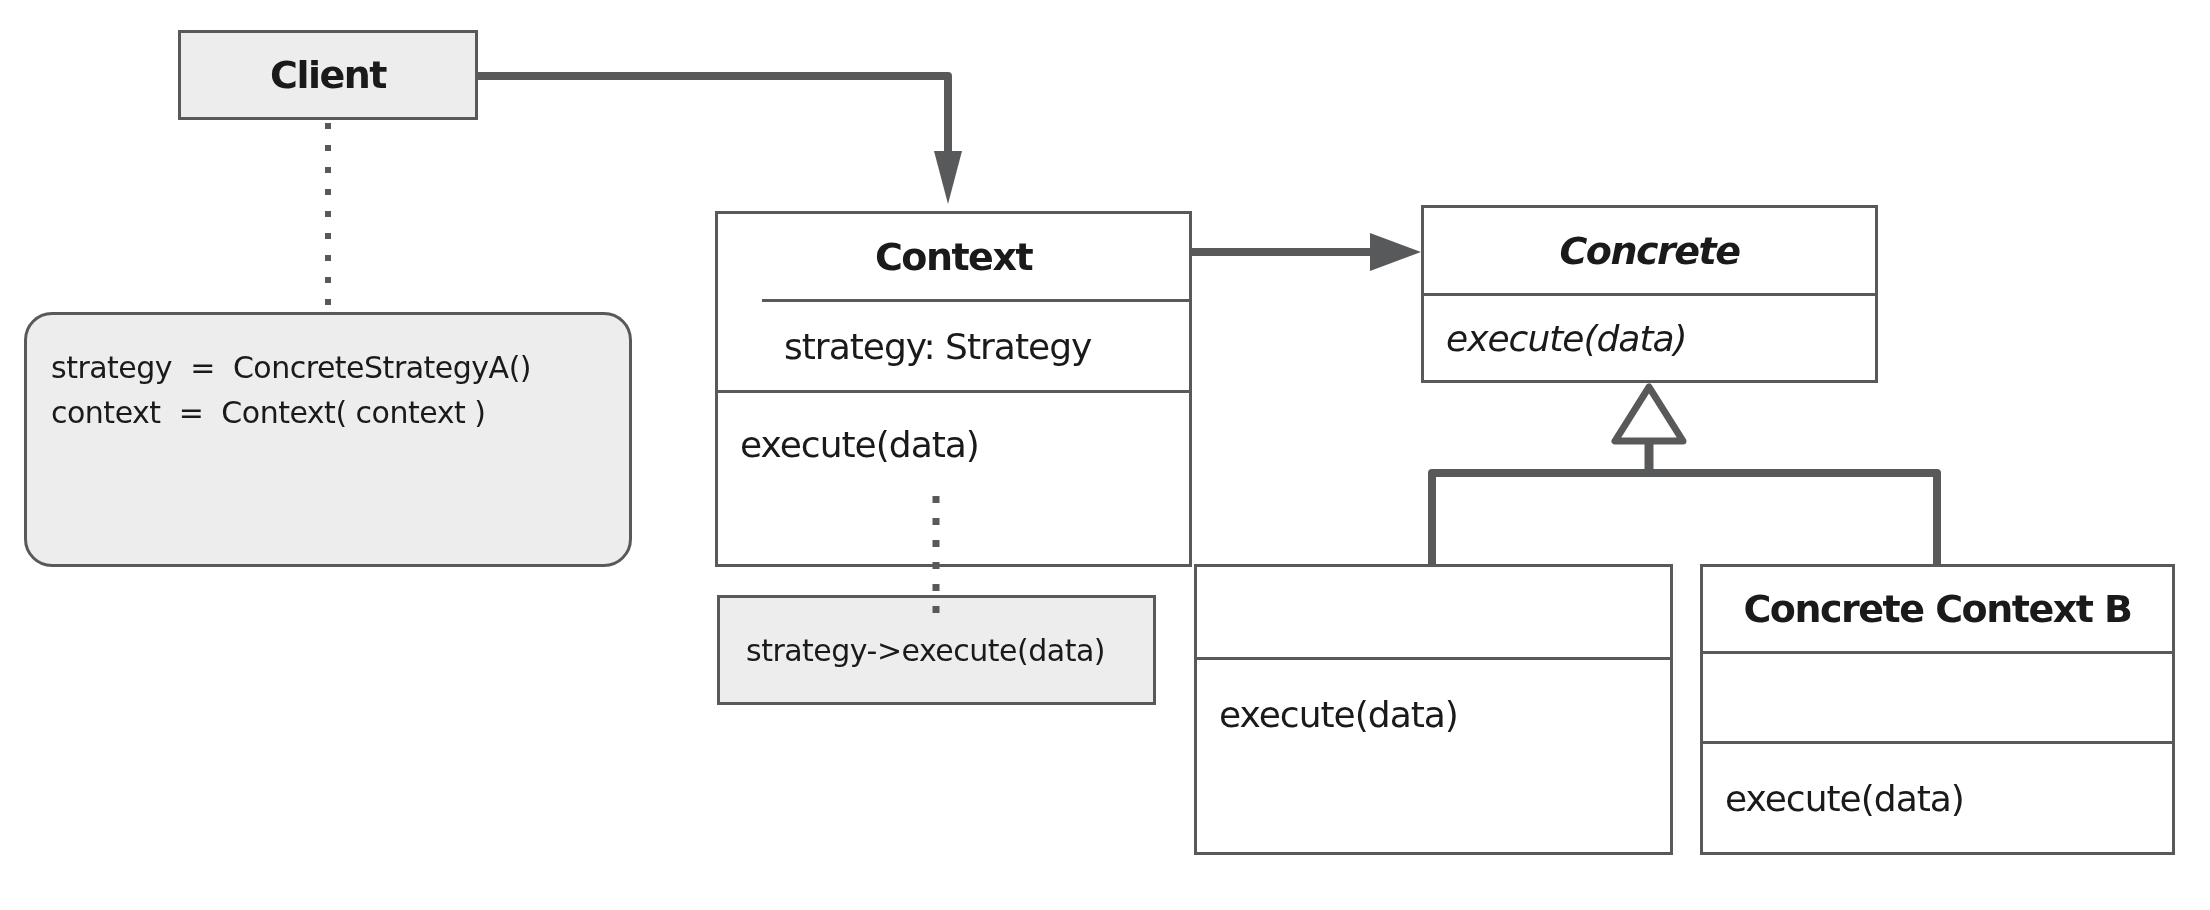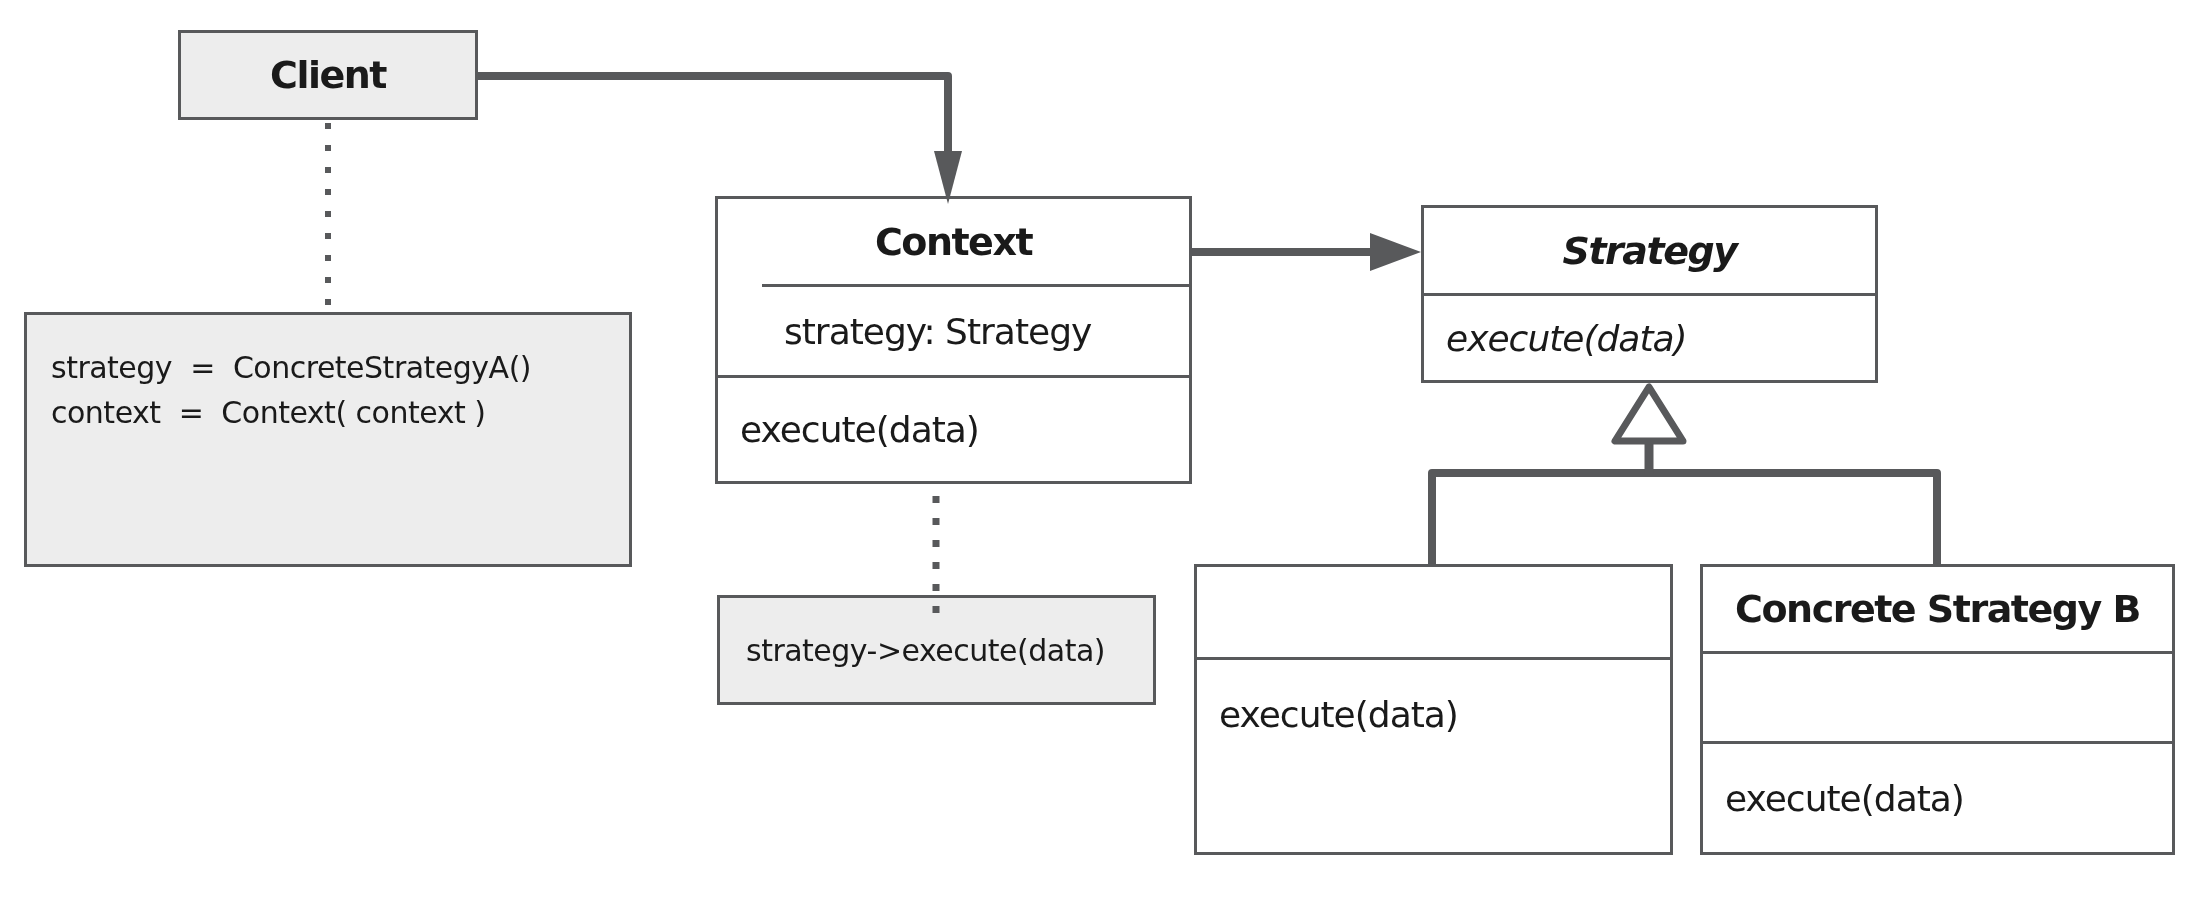--- a/index.html
+++ b/index.html
@@ -56,40 +56,41 @@
     position: absolute;
     box-sizing: border-box;
     background: #ededed;
     border: 3px solid #58595b;
     z-index: 2;
   }
   
   .client-box { left: 178px; top: 30px; width: 300px; height: 90px; background: #ededed; }
   .client-box .title-compartment { flex: 1 1 auto; }
 
-  .context-box { left: 715px; top: 196px; width: 477px; height: 288px; }
+  .context-box { left: 715px; top: 211px; width: 477px; height: 356px; }
   .context-box .title-compartment { flex-basis: 85px; }
   .context-box .attr-compartment  { flex-basis: 91px; margin-left: 44px; }
   .context-box .method-compartment{ flex-basis: 106px; }
 
   .strategy-box { left: 1421px; top: 205px; width: 457px; height: 178px; }
   .strategy-box .title-compartment { flex-basis: 85px; font-style: italic; }
   .strategy-box .method-compartment{ flex-basis: 87px; font-style: italic; }
 
   .concrete-a-box { left: 1194px; top: 564px; width: 479px; height: 291px; }
   .concrete-b-box { left: 1700px; top: 564px; width: 475px; height: 291px; }
   .concrete-a-box .title-compartment, .concrete-b-box .title-compartment { flex-basis: 84px; }
   .concrete-a-box .attr-compartment,  .concrete-b-box .attr-compartment  { flex-basis: 90px; }
   .concrete-a-box .method-compartment,.concrete-b-box .method-compartment{ flex-basis: 111px; }
 
   .note-client-code {
     left: 24px; top: 312px; width: 608px; height: 255px;
     padding: 30px 16px 0 24px;
     font-size: 30px;
     letter-spacing: -0.5px;
+    border-radius: 28px;
   }
   .note-client-code .code-line {
     min-height: 45px;
     line-height: 45px;
     white-space: pre-wrap;
   }
   .note-context-code {
     left: 717px; top: 595px; width: 439px; height: 110px;
     display: flex;
     align-items: center;
@@ -108,31 +109,31 @@
     <div class="compartment title-compartment">Client</div>
   </div>
 
   <div class="uml-class context-box">
     <div class="compartment title-compartment">Context</div>
     <div class="compartment attr-compartment">strategy: Strategy</div>
     <div class="compartment method-compartment">execute(data)</div>
   </div>
 
   <div class="uml-class strategy-box">
-    <div class="compartment title-compartment">Strategy</div>
+    <div class="compartment title-compartment">Concrete</div>
     <div class="compartment method-compartment">execute(data)</div>
   </div>
 
   <div class="uml-class concrete-a-box">
     <div class="compartment attr-compartment"></div>
     <div class="compartment method-compartment">execute(data)</div>
   </div>
 
   <div class="uml-class concrete-b-box">
-    <div class="compartment title-compartment">Concrete Strategy B</div>
+    <div class="compartment title-compartment">Concrete Context B</div>
     <div class="compartment attr-compartment"></div>
     <div class="compartment method-compartment">execute(data)</div>
   </div>
 
   <div class="note note-client-code">
     <div class="code-line">strategy  =  ConcreteStrategyA()</div>
     <div class="code-line">context  =  Context( context )</div>
     <div class="code-line"></div>
   </div>
 

